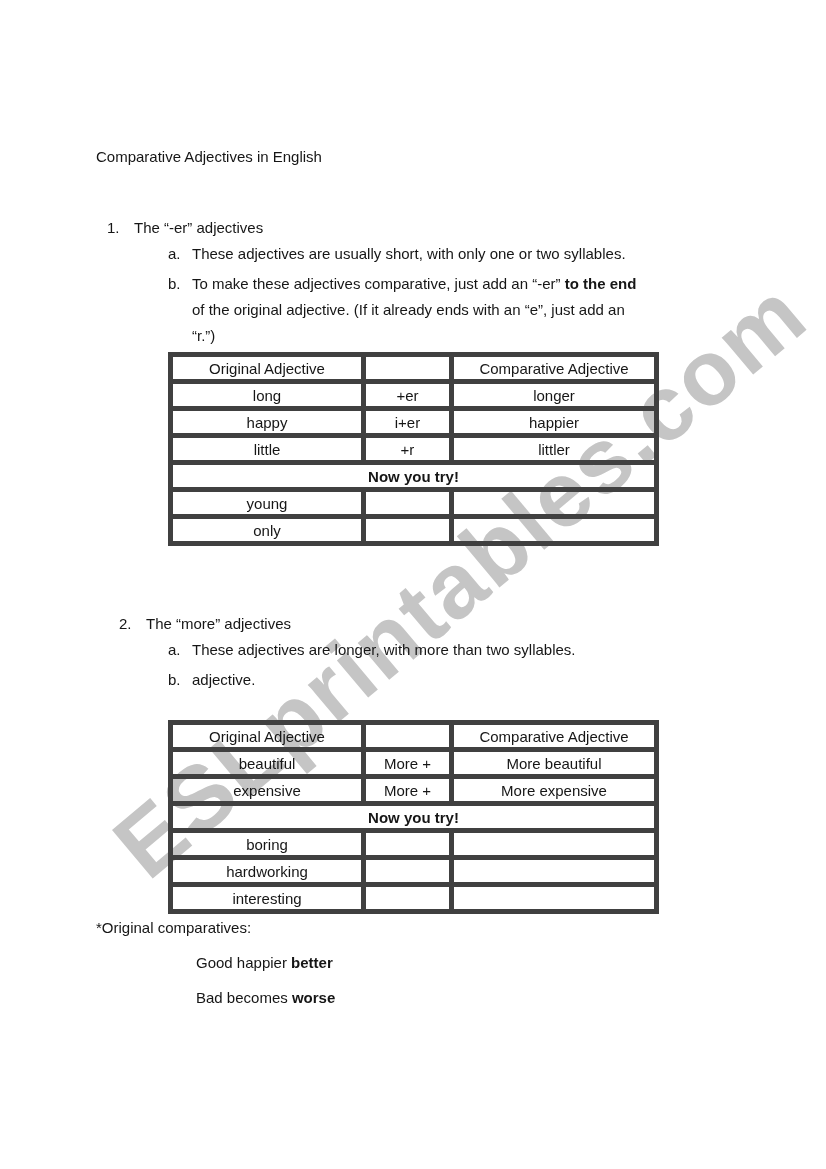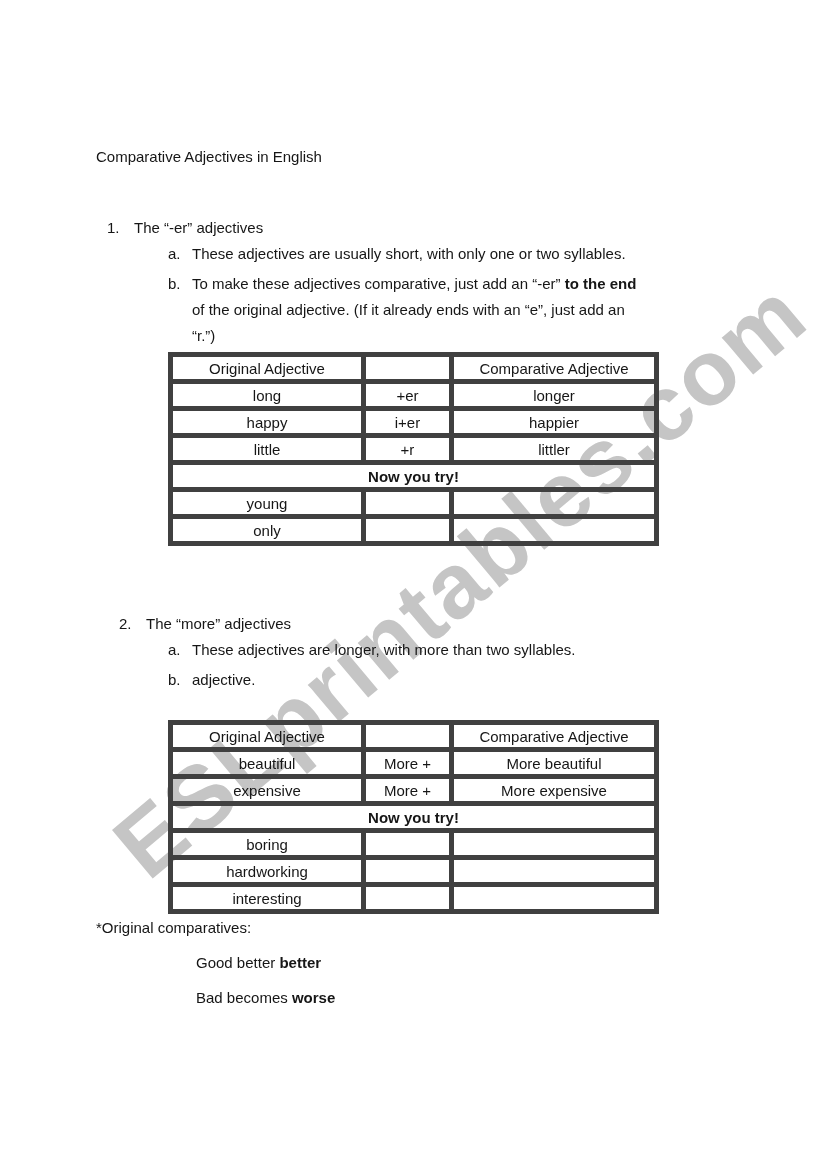--- a/index.html
+++ b/index.html
@@ -160,21 +160,21 @@
           <td>interesting</td>
           <td></td>
           <td></td>
         </tr>
       </tbody>
     </table>
 
     <div class="abs" style="left:96px; top:919px">*Original comparatives:</div>
 
     <div class="abs" style="left:196px; top:954px">
-      <span>Good better </span><b>better</b>
+      <span>Good happier </span><b>better</b>
     </div>
 
     <div class="abs" style="left:196px; top:989px">
       <span>Bad becomes </span><b>worse</b>
     </div>
 
   </div>
 </div>
 
 </body></html>

